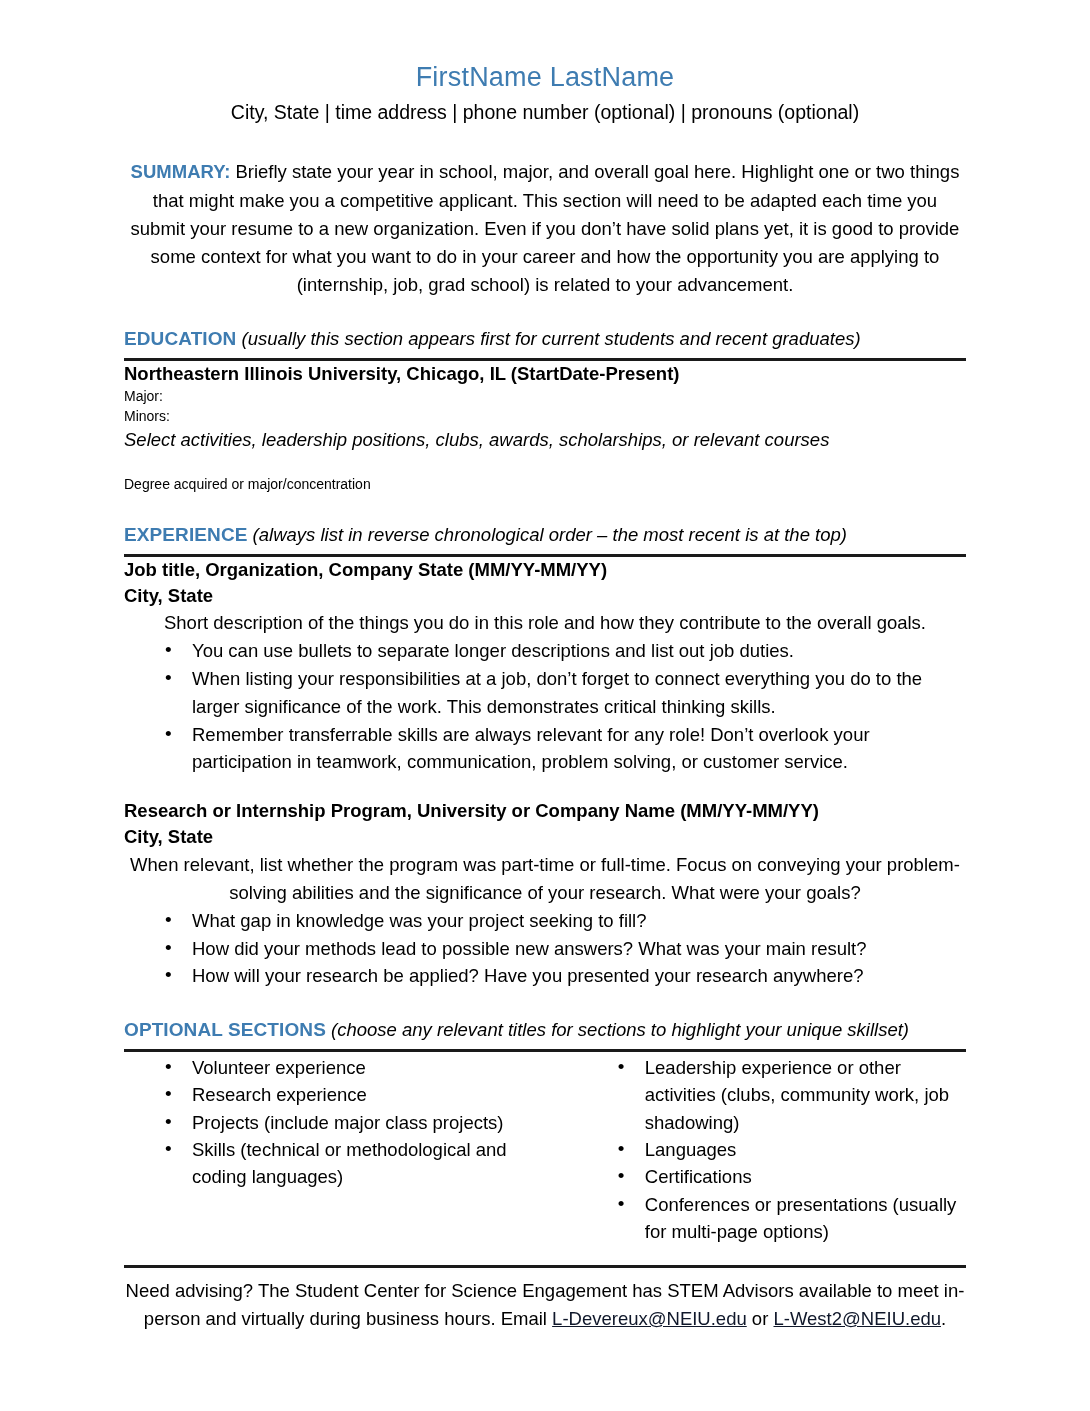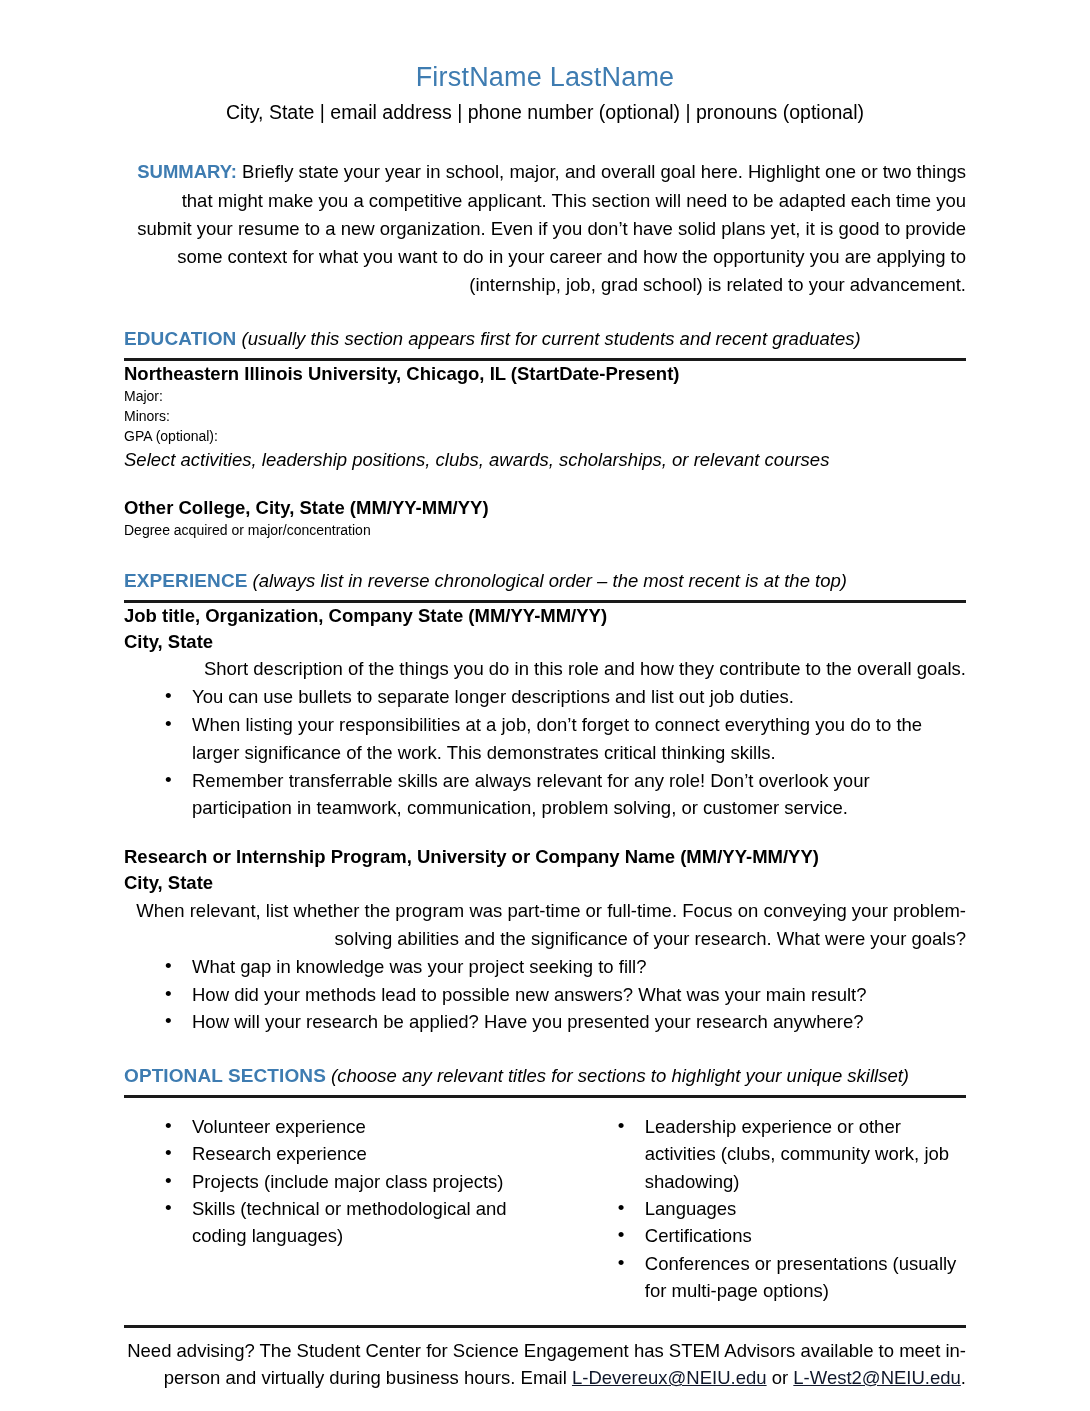--- a/index.html
+++ b/index.html
@@ -44,21 +44,21 @@
     font-size: 19.5px;
     color: #000;
     margin-top: 8px;
     line-height: 1.2;
   }
 
   
   .para {
     font-size: 18.5px;
     line-height: 1.52;
-    text-align: right;
+    text-align: center;
     color: #000;
   }
   .label-blue {
     color: #3E7CB1;
     font-weight: bold;
   }
 
   
   .section-head {
     border-bottom: 3px solid #1a1a1a;
@@ -113,21 +113,21 @@
     left: 41px;
     top: -1px;
     font-size: 19px;
     line-height: 1.5;
   }
 
   
   .two-col {
     display: flex;
     gap: 16px;
-    margin-top: 15px;
+    margin-top: 2px;
   }
   .two-col .col {
     width: 50%;
     box-sizing: border-box;
   }
   .two-col .col ul.bul > li {
     padding-left: 68px;
     line-height: 1.48;
   }
   .two-col .col.right ul.bul > li {
@@ -152,43 +152,41 @@
   .sp-28 { height: 28px; }
   .sp-34 { height: 34px; }
 </style>
 </head>
 <body>
 
 <div class="page">
   <div class="content">
 
     <div class="doc-name">FirstName LastName</div>
-    <div class="doc-contact">City, State | email address | phone number (optional) | pronouns (optional)</div>
+    <div class="doc-contact">City, State | time address | phone number (optional) | pronouns (optional)</div>
 
     <div class="sp-34"></div>
 
     <div class="para">
       <span class="label-blue">SUMMARY:</span><span> Briefly state your year in school, major, and overall goal here. Highlight one or two things that might make you a competitive applicant. This section will need to be adapted each time you submit your resume to a new organization. Even if you don’t have solid plans yet, it is good to provide some context for what you want to do in your career and how the opportunity you are applying to (internship, job, grad school) is related to your advancement.</span>
     </div>
 
     <div class="sp-28"></div>
 
     <div class="section-head">
       <span class="sh-title">EDUCATION</span><span class="sh-note"> (usually this section appears first for current students and recent graduates)</span>
     </div>
 
     <div class="entry-title">Northeastern Illinois University, Chicago, IL (StartDate-Present)</div>
     <div class="entry-line">Major:</div>
     <div class="entry-line">Minors:</div>
-    <div class="entry-line">GPA (optional):</div>
     <div class="entry-italic">Select activities, leadership positions, clubs, awards, scholarships, or relevant courses</div>
 
     <div class="sp-22"></div>
 
-    <div class="entry-title">Other College, City, State (MM/YY-MM/YY)</div>
     <div class="entry-line">Degree acquired or major/concentration</div>
 
     <div class="sp-28"></div>
 
     <div class="section-head">
       <span class="sh-title">EXPERIENCE</span><span class="sh-note"> (always list in reverse chronological order – the most recent is at the top)</span>
     </div>
 
     <div class="entry-title">Job title, Organization, Company State (MM/YY-MM/YY)</div>
     <div class="entry-title">City, State</div>

